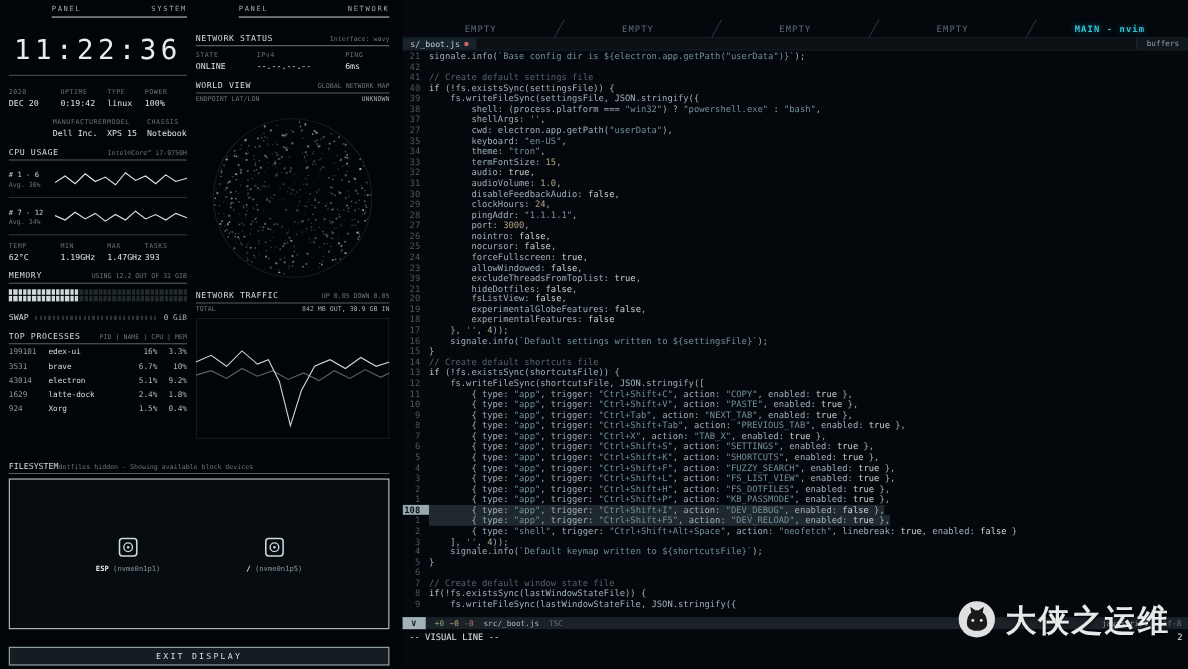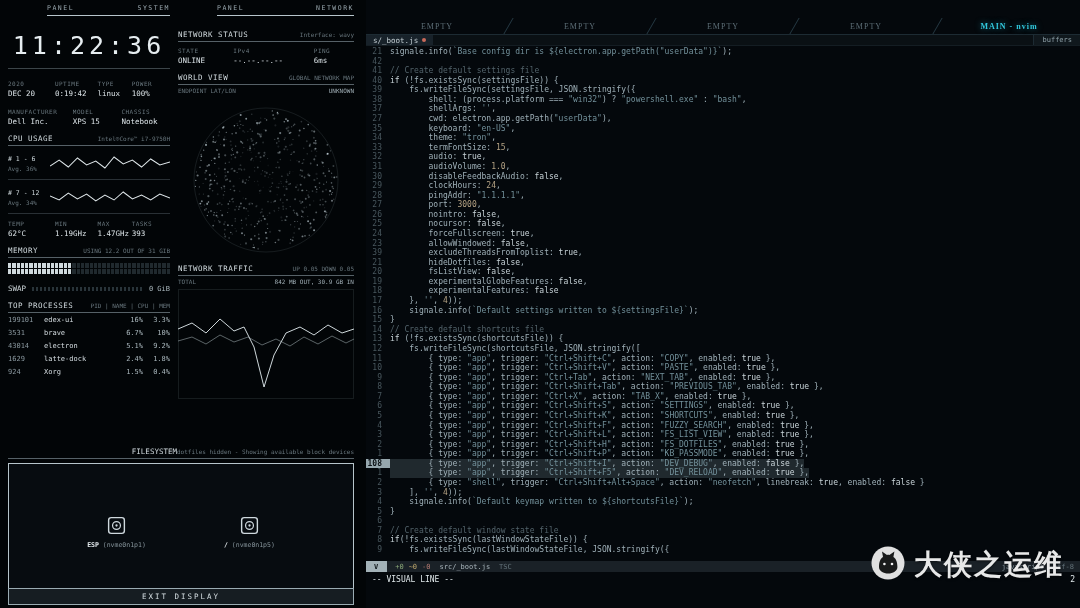--- a/index.html
+++ b/index.html
@@ -22,21 +22,21 @@
   .sub-row .b { color:#9fadb4; }
   .kv { display:flex; flex-direction:column; gap:2px; }
   .kv .k { font-size:6px; color:#68767d; letter-spacing:.5px; }
   .kv .v { font-size:7.5px; color:#dbe3e7; }
   .grid4 { display:grid; grid-template-columns:1.1fr 1fr .8fr .9fr; }
   .grid3 { display:grid; grid-template-columns:1.2fr .9fr .9fr; }
   
   .clock { margin-top:8px; padding:7px 0 8px; border-bottom:1px solid rgba(170,190,198,.35);
            font-size:25px; color:#e6edf0; letter-spacing:4px; text-align:center; }
   .info-row { margin-top:11px; }
-  .hw-row { margin-top:10px; }
+  .hw-row { margin-top:10px;margin-left:40px; }
   .cpu-row { display:flex; align-items:center; gap:6px; margin-top:4px; padding-bottom:3px;
              border-bottom:1px solid rgba(160,180,190,.25); }
   .cpu-lbl { width:36px; display:flex; flex-direction:column; gap:2px; font-size:6.5px; color:#cdd7db; }
   .cpu-lbl .s { color:#68767d; font-size:6px; }
   .cpu-row svg { flex:1; height:26px; }
   .cpu-stats { margin-top:6px; }
   .mem-cells { display:grid; grid-template-columns:repeat(38,1fr); gap:1px; margin-top:5px; }
   .mc { height:5px; background:#20292e; }
   .mc.lit { background:#cfd9dd; }
   .swap-row { display:flex; align-items:center; gap:6px; margin-top:10px; }
@@ -44,43 +44,43 @@
   .swap-bar { flex:1; height:4px;
               background:repeating-linear-gradient(90deg,#29343a 0 2px,transparent 2px 4px); }
   .swap-row .s { font-size:7px; color:#aab7bd; }
   .proc-row { display:grid; grid-template-columns:32px 1fr 27px 27px; font-size:7px; height:12px;
               align-items:center; margin-top:1px; }
   .pid { color:#8b99a0; }
   .pname { color:#d6dee2; padding-left:4px; }
   .pcpu,.pmem { text-align:right; color:#aab7bd; }
   
   .fs { position:absolute; left:8px; top:419px; width:346px; }
-  .fs-head { display:flex; justify-content:flex-end; align-items:baseline;
-             border-bottom:1px solid rgba(170,190,200,.5); padding-bottom:2px;margin-top:28px; }
+  .fs-head { display:flex; justify-content:flex-start; align-items:baseline;
+             border-bottom:1px solid rgba(170,190,200,.5); padding-bottom:2px; }
   .fs-head .t { font-size:7.5px; color:#d2dbdf; }
   .fs-head .s { font-size:6px; color:#68767d; }
   .fs-box { margin-top:4px; height:137px; border:1px solid #b7c5cb; background:#070c10;
             display:flex; justify-content:space-evenly; align-items:center; }
   .disk { display:flex; flex-direction:column; align-items:center; gap:5px; cursor:pointer; }
   .disk svg { width:21px; height:21px; }
   .disk-lbl { font-size:6.5px; }
   .disk-lbl .dn { color:#e4ebee; font-weight:bold; }
   .disk-lbl .dd { color:#87959c; }
   .exit-btn { position:absolute; left:8px; top:588px; width:346px; height:17px;
               background:#161d22; border:1px solid #9aabb2; color:#d6dfe3;
               font-family:"DejaVu Sans Mono",monospace; font-size:7.5px; letter-spacing:2px; cursor:pointer; }
   
   .nf-grid { display:grid; grid-template-columns:1.1fr 1.6fr .8fr; margin-top:5px; }
   .globe-wrap { height:164px; display:flex; justify-content:center; margin-top:2px; }
   .traffic { width:100%; height:110px; margin-top:4px; }
   
   .terminal { position:absolute; left:366px; top:0; right:0; bottom:0;
               background:#04080c; display:flex; flex-direction:column; }
   .tabbar { margin-top:18px; height:17px; display:flex; align-items:stretch;
-            border-bottom:1px solid #1d2b33;font-family:Liberation Serif, serif; }
+            border-bottom:1px solid #1d2b33; }
   .tab { flex:1; display:flex; align-items:center; justify-content:center;
          font-size:8px; letter-spacing:1px; color:#5c6d76; cursor:pointer; }
   .tab.active { color:#31c7dc; font-weight:bold; text-shadow:0 0 6px rgba(49,199,220,.55);text-align:right; }
   .tabdiv { width:1px; background:#263a44; transform:skewX(-30deg); }
   .bufline { height:11px; background:#0a1014; display:flex; align-items:stretch;
              border-bottom:1px solid #141d23; }
   .buftab { background:#18222a; color:#c3ced3; font-size:7.5px; display:flex;
             align-items:center; padding:0 7px; gap:4px; cursor:pointer; }
   .bufdot { width:4px; height:4px; border-radius:50%; background:#c96a5a; display:inline-block; }
   .bufchip { margin-left:auto; display:flex; align-items:center; padding:0 8px;

